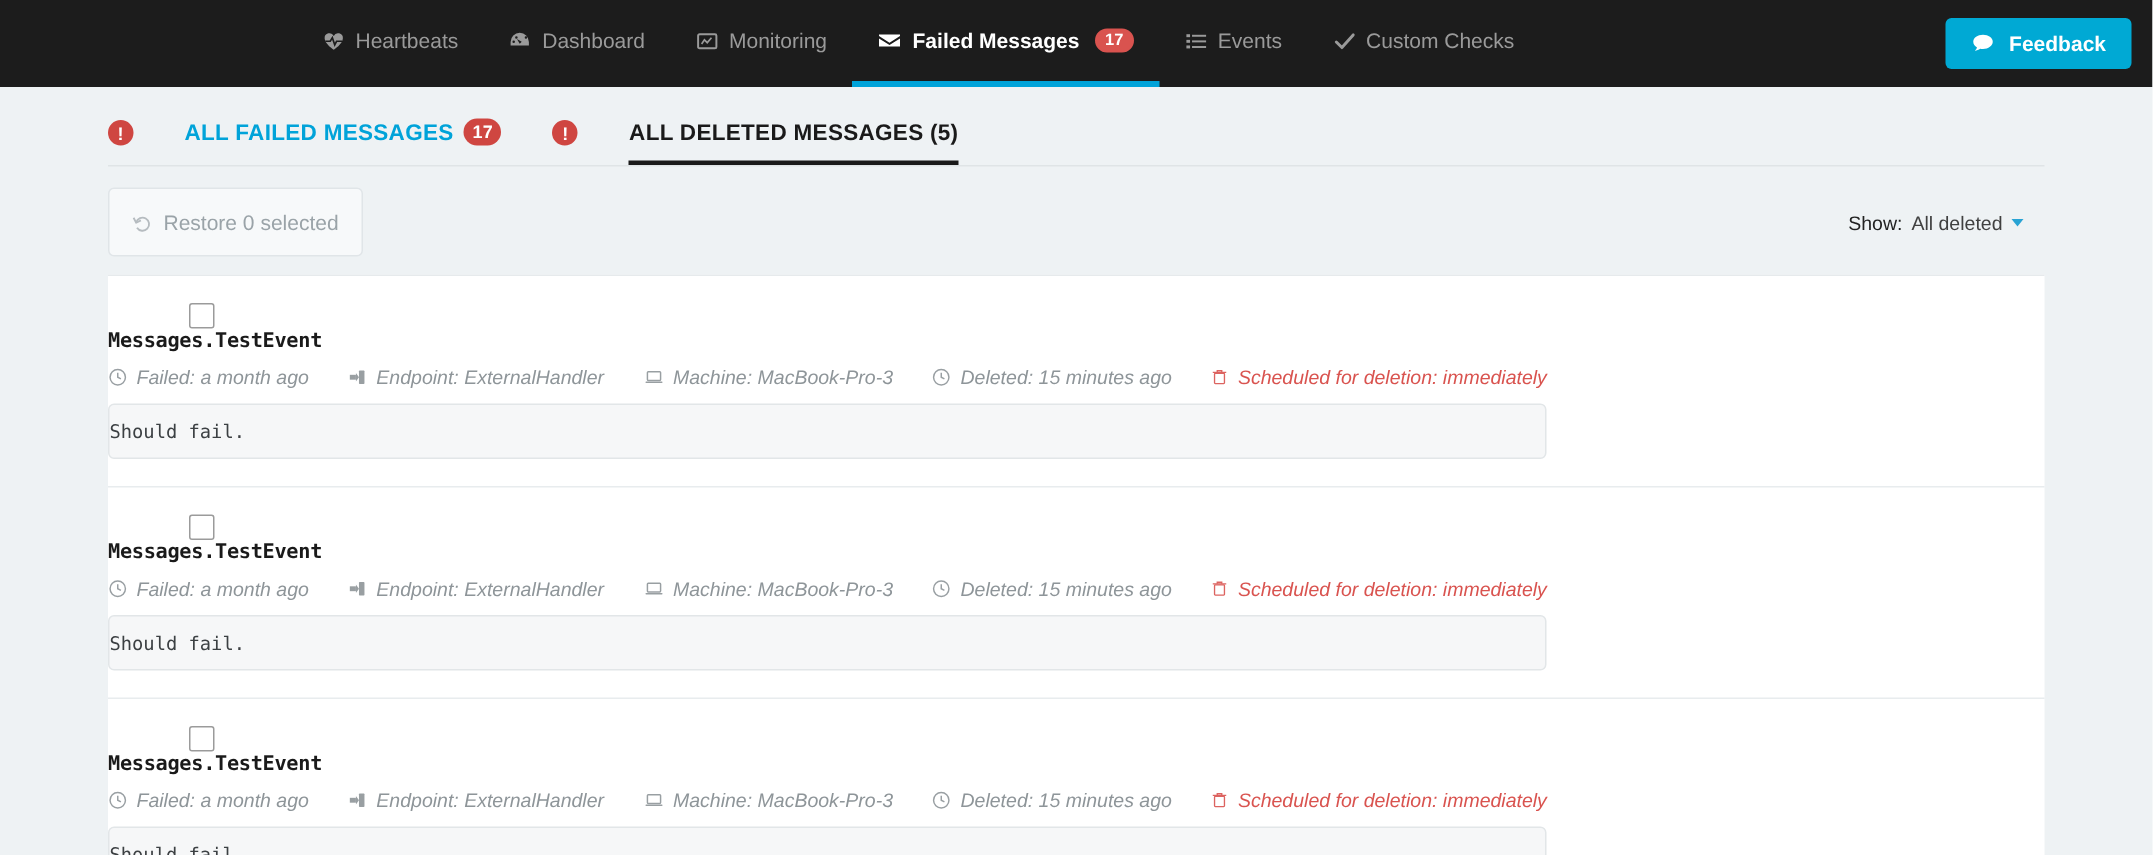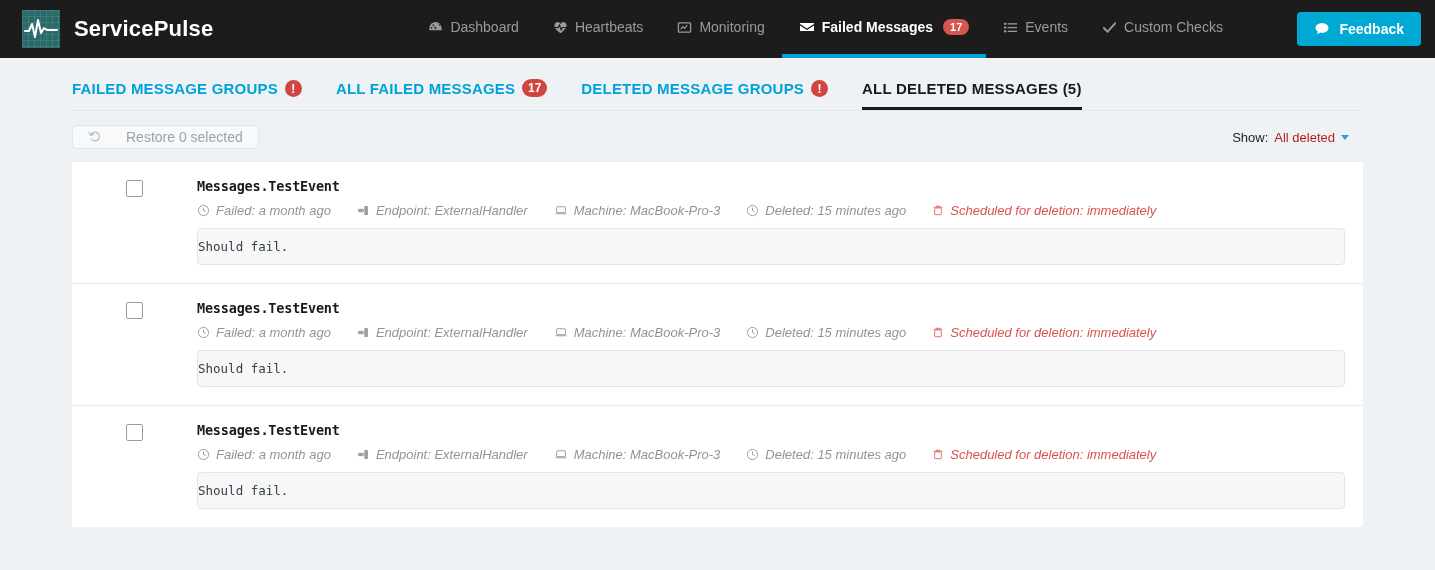--- a/index.html
+++ b/index.html
@@ -167,41 +167,41 @@
 
   
   .toolbar {
     display: flex;
     align-items: center;
     justify-content: space-between;
     padding: 14px 0 12px 0;
   }
   .restore-btn {
     display: inline-flex;
-    align-items: flex-start;
-    gap: 24px;
+    align-items: flex-end;
+    gap: 7px;
     background: #f7f9fa;
     border: 1px solid #e0e5e8;
     border-radius: 4px;
     color: #9aa3a8;
     font-size: 14px;
-    padding: 3px 15px;
+    padding: 14px 15px;
     cursor: pointer;
     white-space: nowrap;
   }
   .show-group {
     display: flex;
     align-items: center;
     gap: 6px;
     font-size: 13px;
     padding-right: 14px;
   }
   .show-label { font-weight: normal; color: #222; }
   .show-value {
-    color: #b91c1c;
+    color: #404040;
     cursor: pointer;
     display: inline-flex;
     align-items: center;
     gap: 6px;
   }
   .caret {
     width: 0; height: 0;
     border-left: 4px solid transparent;
     border-right: 4px solid transparent;
     border-top: 5px solid #28a3d4;
@@ -211,20 +211,21 @@
   
   .msglist {
     background: #ffffff;
     border-top: 1px solid #e6eaec;
   }
   .msgrow {
     display: flex;
     align-items: flex-start;
     padding: 16px 0 18px 0;
     border-bottom: 1px solid #e8ecee;
+    flex-direction: column;
   }
   .msgrow:last-child { border-bottom: none; }
   .check-cell {
     width: 125px;
     flex: none;
     display: flex;
     justify-content: center;
     padding-top: 2px;
   }
   .checkbox {
@@ -271,48 +272,40 @@
     font-family: "DejaVu Sans Mono", monospace;
     font-size: 12.5px;
     color: #3c4043;
   }
 </style>
 </head>
 <body>
 
 <div class="topbar">
 
-  <div class="brand">
-    <div class="brand-logo">
-      <svg width="34" height="22" viewBox="0 0 34 22" aria-hidden="true">
-        <polyline points="1,13 5,13 8,6 11,19 14,2 17,15 20,10 23,12 27,12 33,12" fill="none" stroke="#ffffff" stroke-width="2" stroke-linejoin="round" stroke-linecap="round"></polyline>
-      </svg>
-    </div>
-    <div class="brand-name">ServicePulse</div>
-  </div>
 
   <div class="mainnav">
-
-    <div class="navitem">
-      <span class="nav-ico">
-        <svg width="15" height="15" viewBox="0 0 16 16">
-            <path fill="currentColor" d="M8 2a6.5 6.5 0 0 0-6.5 6.5V11h13V8.5A6.5 6.5 0 0 0 8 2zm-4.3 7.2a.9.9 0 1 1 0-1.8.9.9 0 0 1 0 1.8zm1.9-3a.9.9 0 1 1 0-1.8.9.9 0 0 1 0 1.8zm6.8 0a.9.9 0 1 1 0-1.8.9.9 0 0 1 0 1.8zM8 9.8 6 6.4l3.4 2z"></path>
-          </svg>
-      </span>
-      <span class="navlabel">Dashboard</span>
-    </div>
 
     <div class="navitem">
       <span class="nav-ico">
         <svg width="15" height="15" viewBox="0 0 16 16">
             <path fill="currentColor" d="M8 14S1.5 9.8 1.5 5.8A3.4 3.4 0 0 1 8 4.3a3.4 3.4 0 0 1 6.5 1.5C14.5 9.8 8 14 8 14z"></path>
             <polyline points="2,8 5.5,8 7,5.5 8.7,10.5 10,8 14,8" fill="none" stroke="#1c1c1c" stroke-width="1.2"></polyline>
           </svg>
       </span>
       <span class="navlabel">Heartbeats</span>
+    </div>
+
+    <div class="navitem">
+      <span class="nav-ico">
+        <svg width="15" height="15" viewBox="0 0 16 16">
+            <path fill="currentColor" d="M8 2a6.5 6.5 0 0 0-6.5 6.5V11h13V8.5A6.5 6.5 0 0 0 8 2zm-4.3 7.2a.9.9 0 1 1 0-1.8.9.9 0 0 1 0 1.8zm1.9-3a.9.9 0 1 1 0-1.8.9.9 0 0 1 0 1.8zm6.8 0a.9.9 0 1 1 0-1.8.9.9 0 0 1 0 1.8zM8 9.8 6 6.4l3.4 2z"></path>
+          </svg>
+      </span>
+      <span class="navlabel">Dashboard</span>
     </div>
 
     <div class="navitem">
       <span class="nav-ico">
         <svg width="15" height="15" viewBox="0 0 16 16">
             <rect x="1.5" y="3" width="13" height="10" rx="1" fill="none" stroke="currentColor" stroke-width="1.4"></rect>
             <polyline points="4,10 6,7 8,9 11,5.5" fill="none" stroke="currentColor" stroke-width="1.2"></polyline>
           </svg>
       </span>
       <span class="navlabel">Monitoring</span>
@@ -366,31 +359,29 @@
     </span>
     <span>Feedback</span>
   </div>
 </div>
 
 <div class="content">
 
   <div class="subtabs">
 
     <div class="subtab">
-      <span>FAILED MESSAGE GROUPS</span>
       <span class="dot-badge">!</span>
     </div>
 
     <div class="subtab">
       <span>ALL FAILED MESSAGES</span>
       <span class="num-badge">17</span>
     </div>
 
     <div class="subtab">
-      <span>DELETED MESSAGE GROUPS</span>
       <span class="dot-badge">!</span>
     </div>
 
     <div class="subtab active">
       <span>ALL DELETED MESSAGES (5)</span>
     </div>
 
   </div>
 
   <div class="toolbar">

